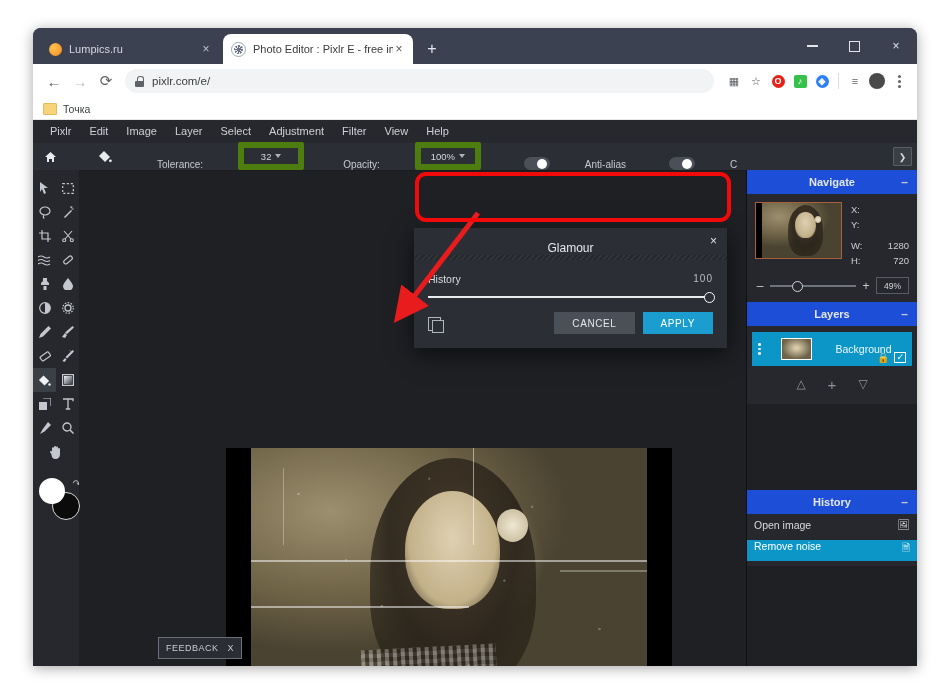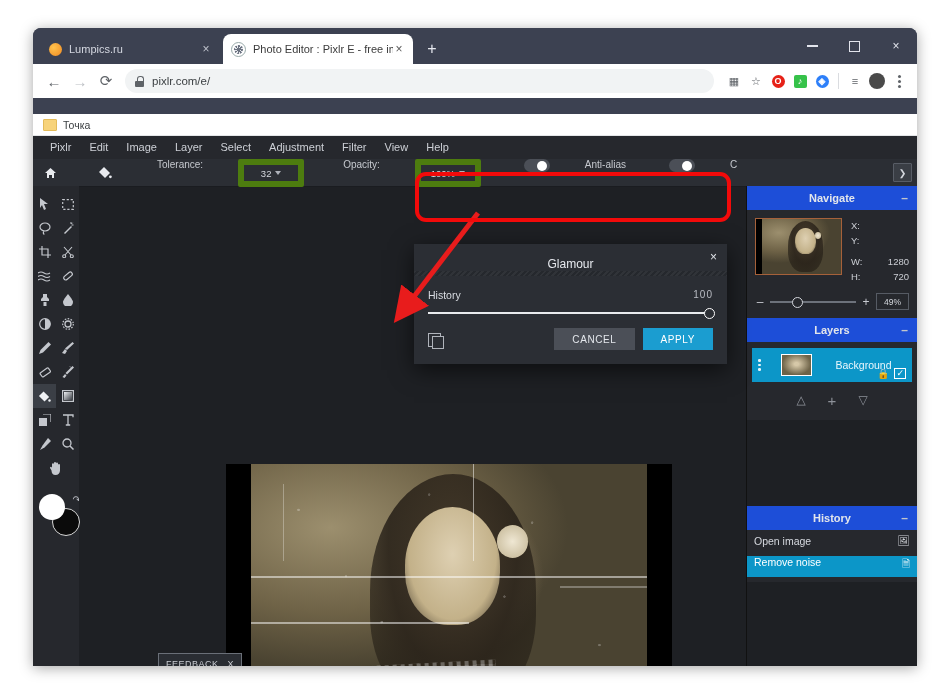--- a/index.html
+++ b/index.html
@@ -49,33 +49,33 @@
   .ext{width:20px;height:20px;display:flex;align-items:center;justify-content:center;font-size:11px;color:#5f6368;}
   .ext .dot{width:13px;height:13px;border-radius:50%;display:flex;align-items:center;
         justify-content:center;font-size:9px;color:#fff;font-weight:bold;}
   .ext-sep{width:1px;height:16px;background:#dadce0;margin:0 4px;}
   .avatar{width:16px;height:16px;border-radius:50%;background:#4a4a4a;}
   .kebab{display:flex;flex-direction:column;gap:2px;}
   .kebab i{width:3px;height:3px;border-radius:50%;background:#5f6368;display:block;}
 
   
   .bookmarks{height:21px;background:#fff;display:flex;align-items:center;padding:0 10px;
-             border-bottom:1px solid #e4e6e8;margin-top:16px;}
+             border-bottom:1px solid #e4e6e8;}
   .bm{display:flex;align-items:center;font-size:10.5px;color:#3c4043;}
   .bmfolder{width:12px;height:10px;background:#f7d37a;border-radius:1px;margin-right:6px;
             border:1px solid #e3bb5a;}
 
   
   .app{position:relative;height:547px;background:#1e2024;}
 
   .menubar{height:23px;background:#26282d;display:flex;align-items:center;padding-left:8px;
            font-size:11px;color:#cdd0d6;}
   .menubar .mi{padding:0 9px;line-height:23px;}
 
-  .optbar{position:relative;height:27px;background:#2b2e34;display:flex;align-items:flex-start;
+  .optbar{position:relative;height:27px;background:#2b2e34;display:flex;align-items:flex-end;
           padding-left:4px;border-bottom:1px solid #1a1c20;gap:29px;}
   .opt-ico{width:26px;height:27px;display:flex;align-items:center;justify-content:center;color:#e8eaee;font-size:13px;}
   .optlabel{font-size:10px;color:#c6c9cf;margin-left:10px;margin-right:6px;}
   .optfield{min-width:44px;height:16px;border:6px solid #4d7c0f;border-radius:2px;
             display:flex;align-items:center;justify-content:center;gap:4px;
             font-size:9.5px;color:#d5d8de;padding:0 5px;background:#2b2e34;}
   .caret{width:0;height:0;border-left:3.5px solid transparent;border-right:3.5px solid transparent;
          border-top:4px solid #aeb2ba;}
   .toggle{width:26px;height:13px;border-radius:7px;background:#4b4f57;position:relative;margin-left:14px;}
   .toggle i{position:absolute;top:1.5px;left:13px;width:10px;height:10px;border-radius:50%;background:#fff;}

